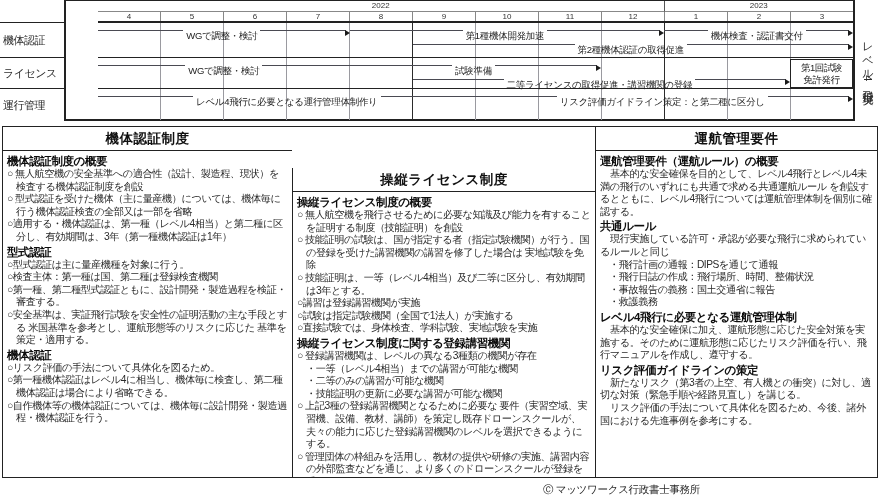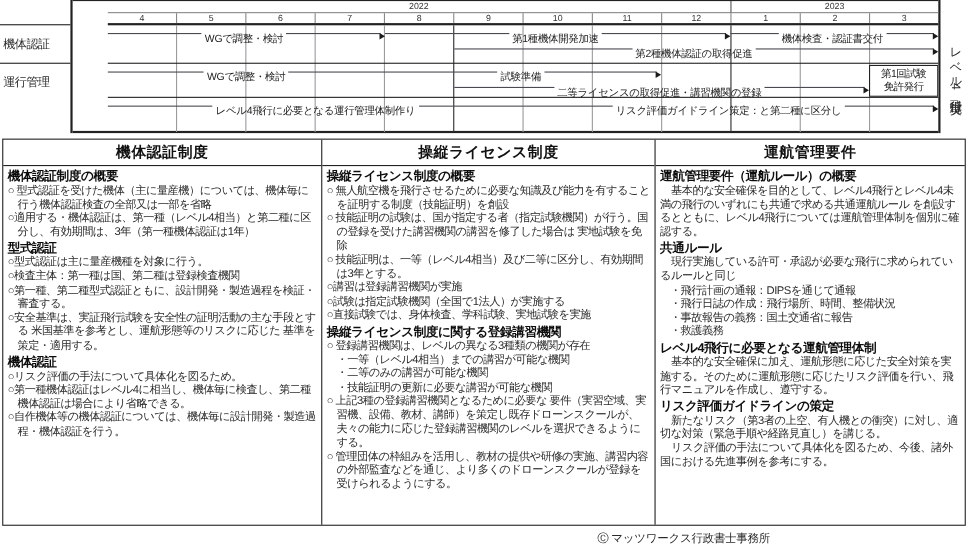--- a/index.html
+++ b/index.html
@@ -108,21 +108,21 @@
   }
 
   
   .panels{
     position:absolute;left:2px;top:126px;width:876px;height:352px;
     display:flex;border:1px solid #222;box-sizing:border-box;background:#fff;
   }
   .panel{flex:1;display:flex;flex-direction:column;box-sizing:border-box;}
   .panel+.panel{border-left:1px solid #222;}
   .panel.p1{width:289px;flex:none;}
-  .panel.p2{width:303px;flex:none;}
+  .panel.p2{width:303px;flex:none;margin-top:41px;}
   .panel.p3{width:282px;flex:none;}
 
   .panel-title{
     flex:none;height:23px;line-height:23px;text-align:center;
     font-size:13.5px;font-weight:bold;letter-spacing:0.5px;
     border-bottom:1px solid #222;color:#111;
   }
   .panel-body{
     flex:1;padding:3px 4px 0 4px;overflow:hidden;
   }
@@ -151,20 +151,21 @@
 </head>
 <body>
 
 <div class="page">
 
   <div class="timeline">
 
     <div class="tl-rowlabels">
       <div class="tl-corner"></div>
       <div class="tl-rowlabel r1">機体認証</div>
+      <div class="tl-rowlabel r2">ライセンス</div>
       <div class="tl-rowlabel r3">運行管理</div>
     </div>
 
     <div class="tl-grid">
       <div class="tl-years" id="tl-years">
           <div class="tl-year" style="flex: 9 0 0px;">2022</div>
           <div class="tl-year" style="flex: 3 0 0px;">2023</div>
         </div>
       <div class="tl-months" id="tl-months">
           <div class="tl-month" style="flex: 1 0 0px;">4</div>
@@ -265,20 +266,21 @@
       <span>レベル4飛行実現</span>
     </div>
   </div>
 
   <div class="panels" id="panels">
       <div class="panel p1">
         <div class="panel-title">機体認証制度</div>
         <div class="panel-body">
           <div class="blk">
             <h4 class="sec">機体認証制度の概要</h4>
+            <p class="li ind">○ 無人航空機の安全基準への適合性（設計、製造程、現状）を検査する機体認証制度を創設</p>
             <p class="li ind">○ 型式認証を受けた機体（主に量産機）については、機体毎に行う機体認証検査の全部又は一部を省略</p>
             <p class="li ind">○適用する・機体認証は、第一種（レベル4相当）と第二種に区分し、有効期間は、3年（第一種機体認証は1年）</p>
           </div>
           <div class="blk">
             <h4 class="sec">型式認証</h4>
             <p class="li ind">○型式認証は主に量産機種を対象に行う。</p>
             <p class="li ind">○検査主体：第一種は国、第二種は登録検査機関</p>
             <p class="li ind">○第一種、第二種型式認証ともに、設計開発・製造過程を検証・審査する。</p>
             <p class="li ind">○安全基準は、実証飛行試験を安全性の証明活動の主な手段とする 米国基準を参考とし、運航形態等のリスクに応じた 基準を策定・適用する。</p>
           </div>

